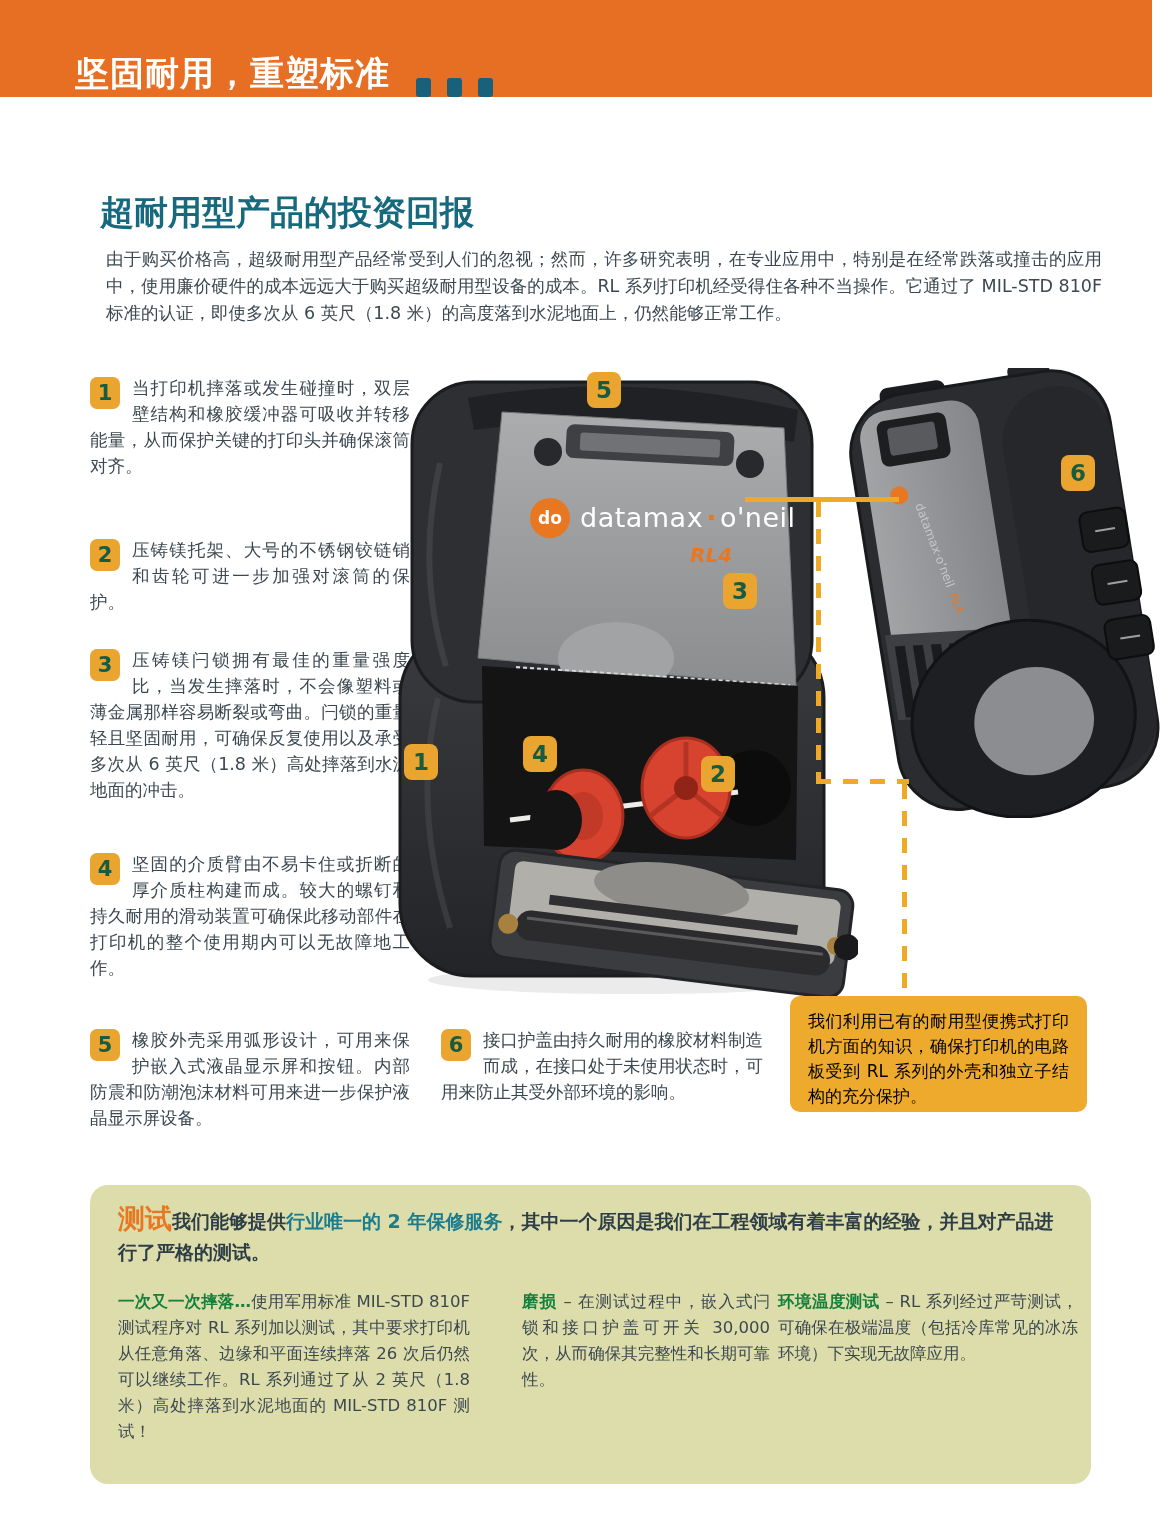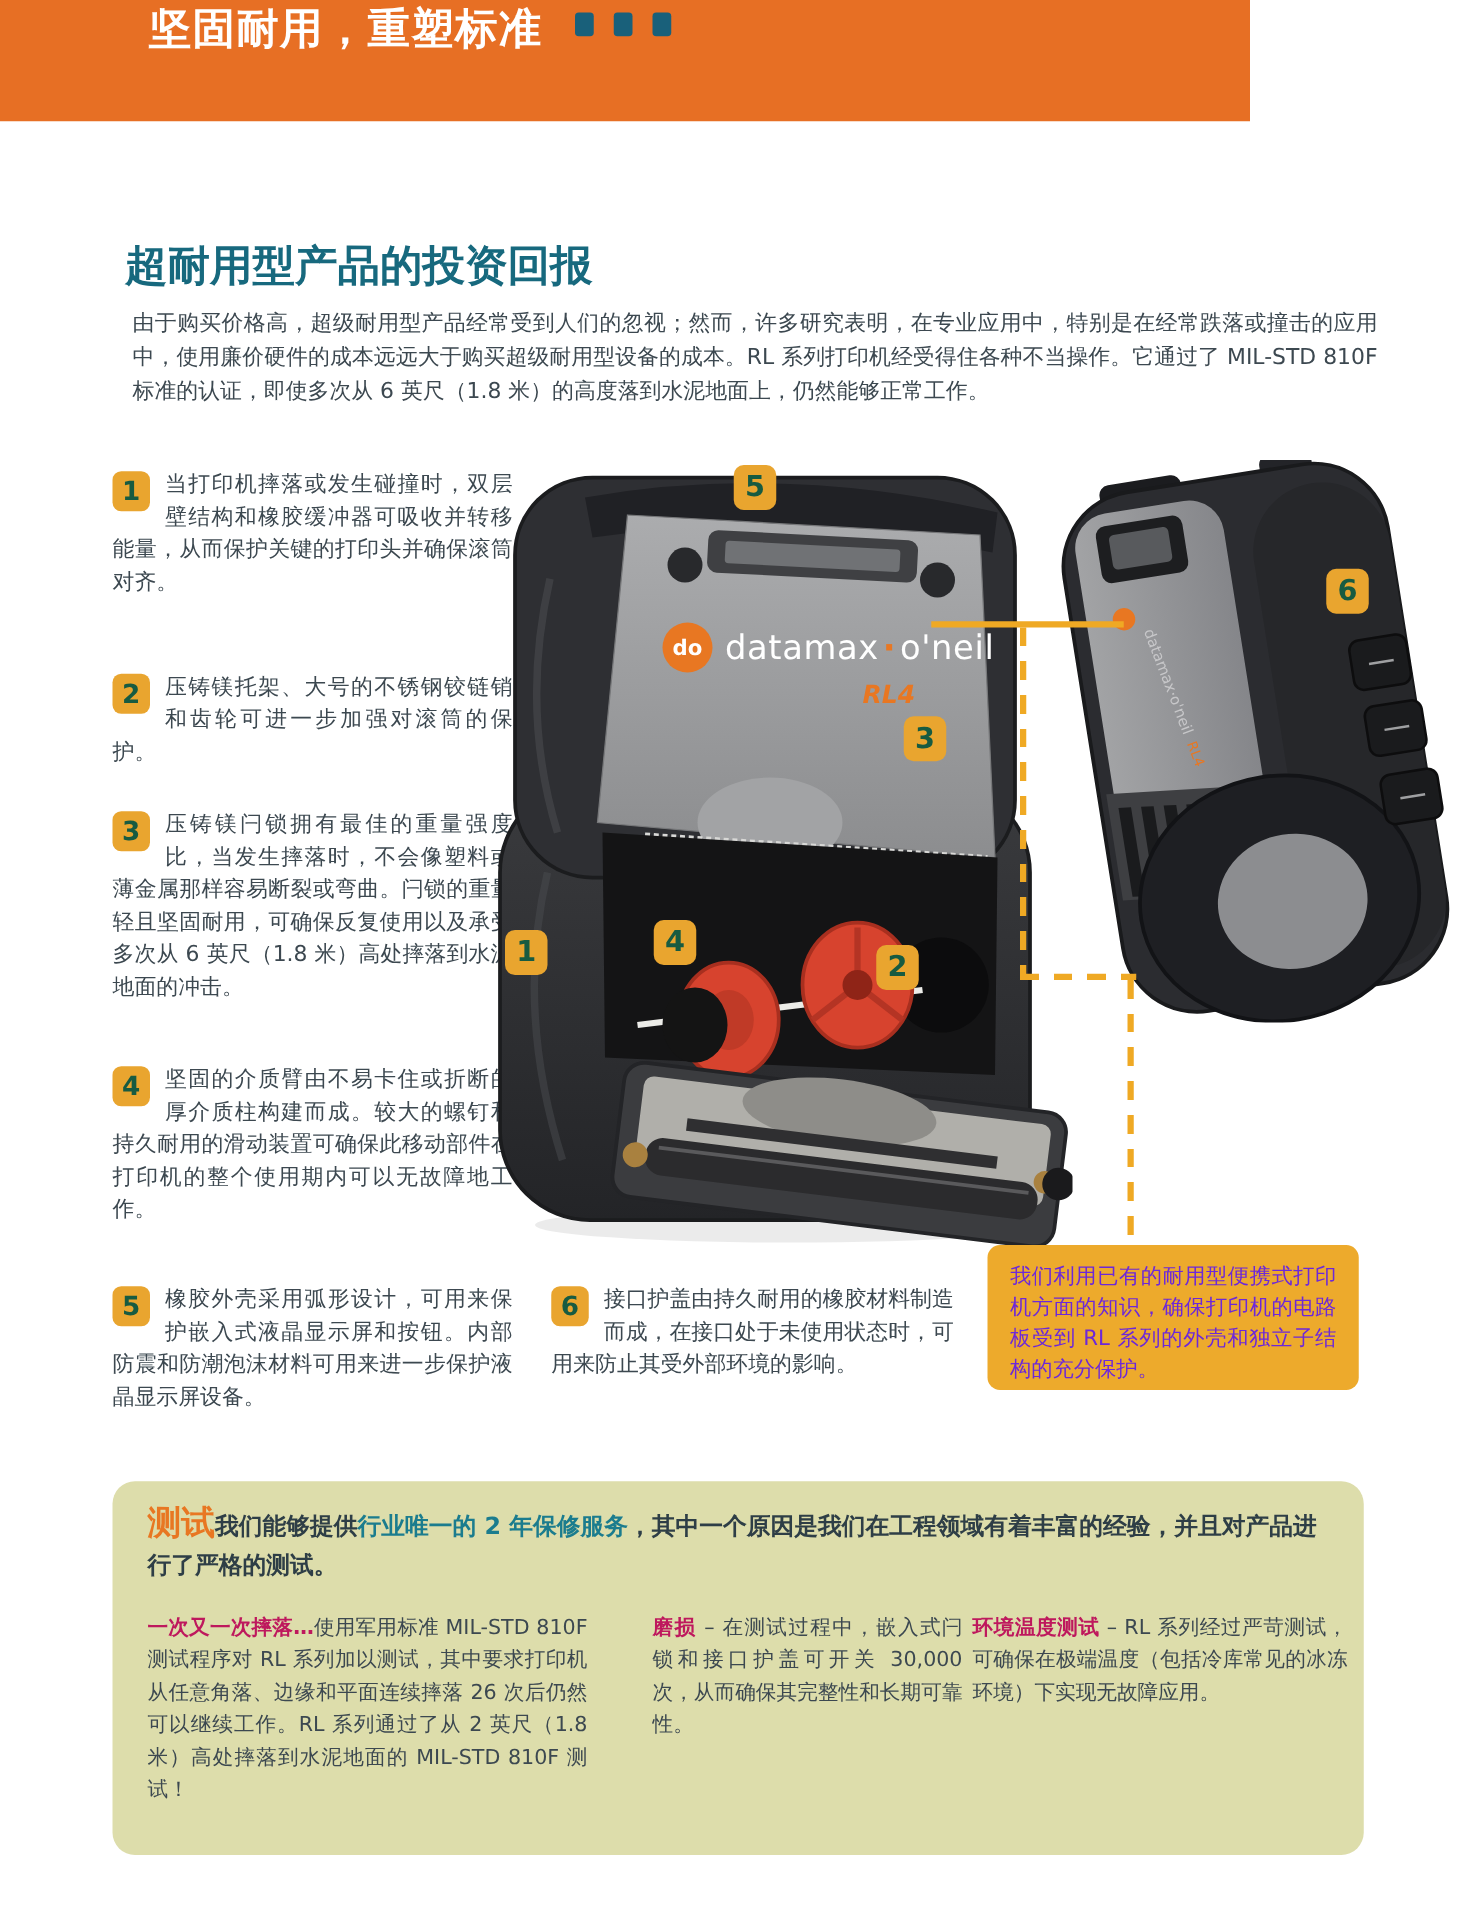--- a/index.html
+++ b/index.html
@@ -1,22 +1,22 @@
 <!DOCTYPE html>
 <html style="--banner_bg: #E76F24; --banner_square: #19607A; --heading_teal: #17697E; --body_text: #3C4850; --badge_bg: #E9A52F; --badge_num: #175B41; --callout_bg: #EDAA2C; --connector: #EFA924; --panel_bg: #DDDDAB; --accent_orange: #E87722; --teal_text: #1B7C8E;"><head>
 <meta charset="utf-8">
 <style>
   html,body{margin:0;padding:0;background:#fff;}
   .page{position:relative;width:1174px;height:1538px;background:#fff;overflow:hidden;
         font-family:"DejaVu Sans","Liberation Sans",sans-serif;color:var(--body_text,#3C4850);}
   .page *{box-sizing:border-box;}
 
   
-  .banner{position:absolute;left:0;top:0;width:1000px;height:97px;
-          background:var(--banner_bg,#E76F24);display:flex;align-items:flex-start;padding-left:44px;}
+  .banner{position:absolute;left:0;top:0;width:1152px;height:97px;
+          background:var(--banner_bg,#E76F24);display:flex;align-items:flex-end;}
   .banner h1{margin:0 0 0 75px;font-size:34px;font-weight:bold;color:#fff;letter-spacing:1px;}
   .marks{display:flex;gap:16px;margin-left:26px;margin-top:10px;}
   .mark{width:15px;height:19px;border-radius:3px;background:var(--banner_square,#19607A);}
 
   
   .sec-head{position:absolute;left:88px;top:178px;margin:12px;font-size:34px;font-weight:bold;
             color:var(--heading_teal,#17697E);}
   .intro-p{position:absolute;left:90px;top:230px;width:996px;margin:16px;font-size:17.5px;
            line-height:27px;text-align:justify;}
 
@@ -51,31 +51,31 @@
           background:repeating-linear-gradient(to bottom,var(--connector,#EFA924) 0 15px,transparent 15px 27px);}
 
   .obadge{position:absolute;z-index:4;width:34px;height:36px;border-radius:8px;
           background:var(--badge_bg,#E9A52F);color:var(--badge_num,#175B41);
           font-size:23px;font-weight:bold;line-height:36px;text-align:center;}
   .ob1{left:404px;top:744px;} .ob2{left:701px;top:756px;} .ob3{left:723px;top:573px;}
   .ob4{left:523px;top:736px;} .ob5{left:587px;top:372px;} .ob6{left:1061px;top:455px;}
 
   .callout{position:absolute;z-index:4;left:790px;top:996px;width:297px;height:116px;
            background:var(--callout_bg,#EDAA2C);border-radius:10px;padding:13px 18px;}
-  .callout p{margin:0;font-size:17px;line-height:25px;color:#6d28d9;text-align:justify;}
+  .callout p{margin:0;font-size:17px;line-height:25px;color:#000000;text-align:justify;}
 
   
   .testpanel{position:absolute;left:90px;top:1185px;width:1001px;height:299px;
              background:var(--panel_bg,#DDDDAB);border-radius:18px;}
   .tp-intro{position:absolute;left:28px;top:18px;width:952px;font-size:19px;font-weight:bold;
             line-height:31px;color:#2E3E46;}
   .tp-head{font-size:27px;font-weight:bold;color:var(--accent_orange,#E87722);}
   .hl{color:var(--teal_text,#1B7C8E);}
   .col{position:absolute;top:104px;font-size:16.5px;line-height:26px;text-align:justify;}
-  .col strong{color:#be185d;}
+  .col strong{color:#15803d;}
   .c1{left:28px;width:352px;} .c2{left:432px;width:248px;} .c3{left:688px;width:300px;}
 </style>
 </head>
 <body>
 
 <div class="page">
 
   <header class="banner">
     <h1>坚固耐用，重塑标准</h1>
     <div class="marks">

